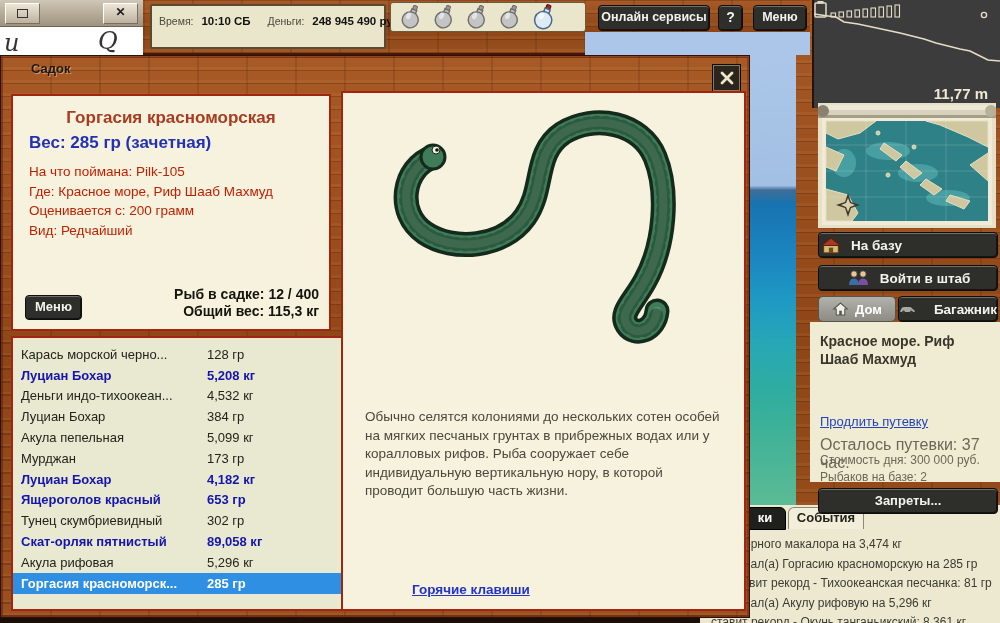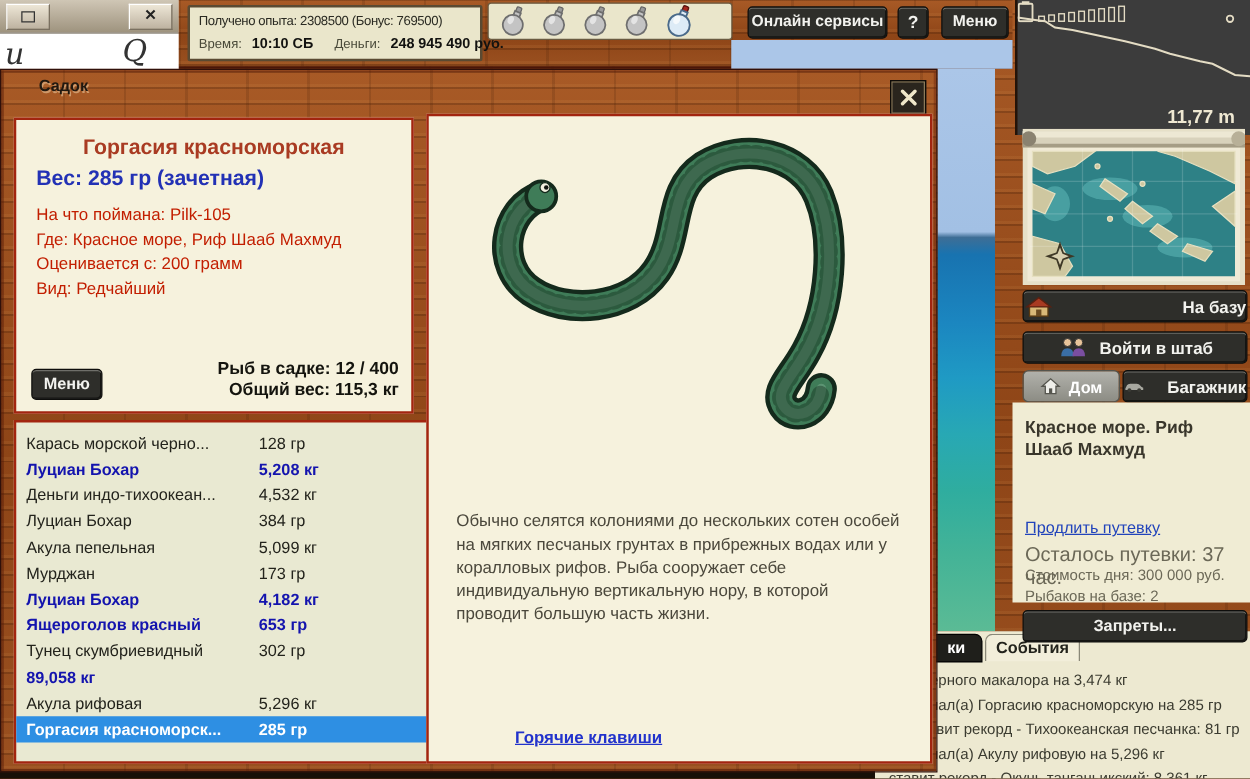--- a/index.html
+++ b/index.html
@@ -49,21 +49,21 @@
     background:linear-gradient(180deg,#ABC6E8 0%,#A2C0E4 29%,#3E6E96 30%,#1873B0 33%,#1B86C0 45%,
       #1F9AC4 55%,#28A8B4 65%,#2FAD9F 75%,#43B397 86%,#5BBB95 100%);}
   
   .sonar{left:812px;top:0;width:188px;height:108px;background:#3C3C3C;z-index:4;border-left:2px solid #241308;box-sizing:border-box;}
   .sonar svg{position:absolute;left:0;top:0;}
   .depth{position:absolute;right:12px;bottom:6px;font-size:15px;font-weight:bold;color:#EFE8D2;}
   .batt{position:absolute;left:6px;bottom:5px;}
   
   .map{left:818px;top:103px;width:178px;height:125px;z-index:4;cursor:pointer;}
   
-  .sb-base{left:818px;top:232px;width:178px;height:24px;display:flex;align-items:center;justify-content:space-between;gap:8px;z-index:4;font-size:13.5px;}
+  .sb-base{left:818px;top:232px;width:178px;height:24px;display:flex;align-items:center;justify-content:flex-start;gap:8px;z-index:4;font-size:13.5px;}
   .sb-hq{left:818px;top:265px;width:178px;height:24px;display:flex;align-items:center;justify-content:center;gap:8px;z-index:4;font-size:13.5px;}
   .tab-home{left:818px;top:296px;width:76px;height:24px;z-index:4;border-radius:5px;
     background:linear-gradient(#B2B2AC,#8C8C84);border:1px solid #55554E;color:#FFF;font-weight:bold;font-size:13px;
     display:flex;align-items:center;justify-content:center;gap:6px;cursor:pointer;}
   .tab-trunk{left:898px;top:296px;width:98px;height:24px;z-index:4;display:flex;align-items:center;justify-content:center;gap:18px;font-size:13.5px;}
   
   .loc-panel{left:810px;top:322px;width:190px;height:160px;background:#F0ECD4;z-index:4;box-sizing:border-box;}
   .loc-title{position:absolute;left:10px;top:10px;width:172px;font-size:14px;font-weight:bold;color:#39362B;line-height:18px;}
   .loc-link{position:absolute;left:10px;top:92px;font-size:13px;color:#2244BB;text-decoration:underline;cursor:pointer;}
   .loc-line1{position:absolute;left:10px;top:114px;font-size:16px;color:#6B6857;}
@@ -118,21 +118,20 @@
       <span class="bg-btn" style="left:103px;">✕</span>
     </div>
     <div class="bg-content">
       <span class="frag-l">и</span>
       <span class="frag-r">Q</span>
     </div>
   </div>
 
   <div class="abs topbar wood">
     <div class="stats-panel">
-      <div class="exp-line">Получено опыта: 2308500 (Бонус: 769500)</div>
       <div class="stat-row">
         <span class="lbl">Время:</span>
         <span class="val">10:10 СБ</span>
         <span class="lbl">Деньги:</span>
         <span class="val">248 945 490 руб.</span>
       </div>
     </div>
     <div class="flask-strip">
       <span class="flask">
           <svg viewBox="0 0 24 26" width="24" height="26">
@@ -369,20 +368,21 @@
         </div>
         <div class="fish-row trophy">
           <span class="fname">Ящероголов красный</span>
           <span class="fweight">653 гр</span>
         </div>
         <div class="fish-row normal">
           <span class="fname">Тунец скумбриевидный</span>
           <span class="fweight">302 гр</span>
         </div>
         <div class="fish-row trophy">
+          <span class="fname">Скат-орляк пятнистый</span>
           <span class="fweight">89,058 кг</span>
         </div>
         <div class="fish-row normal">
           <span class="fname">Акула рифовая</span>
           <span class="fweight">5,296 кг</span>
         </div>
         <div class="fish-row selected">
           <span class="fname">Горгасия красноморск...</span>
           <span class="fweight">285 гр</span>
         </div>

